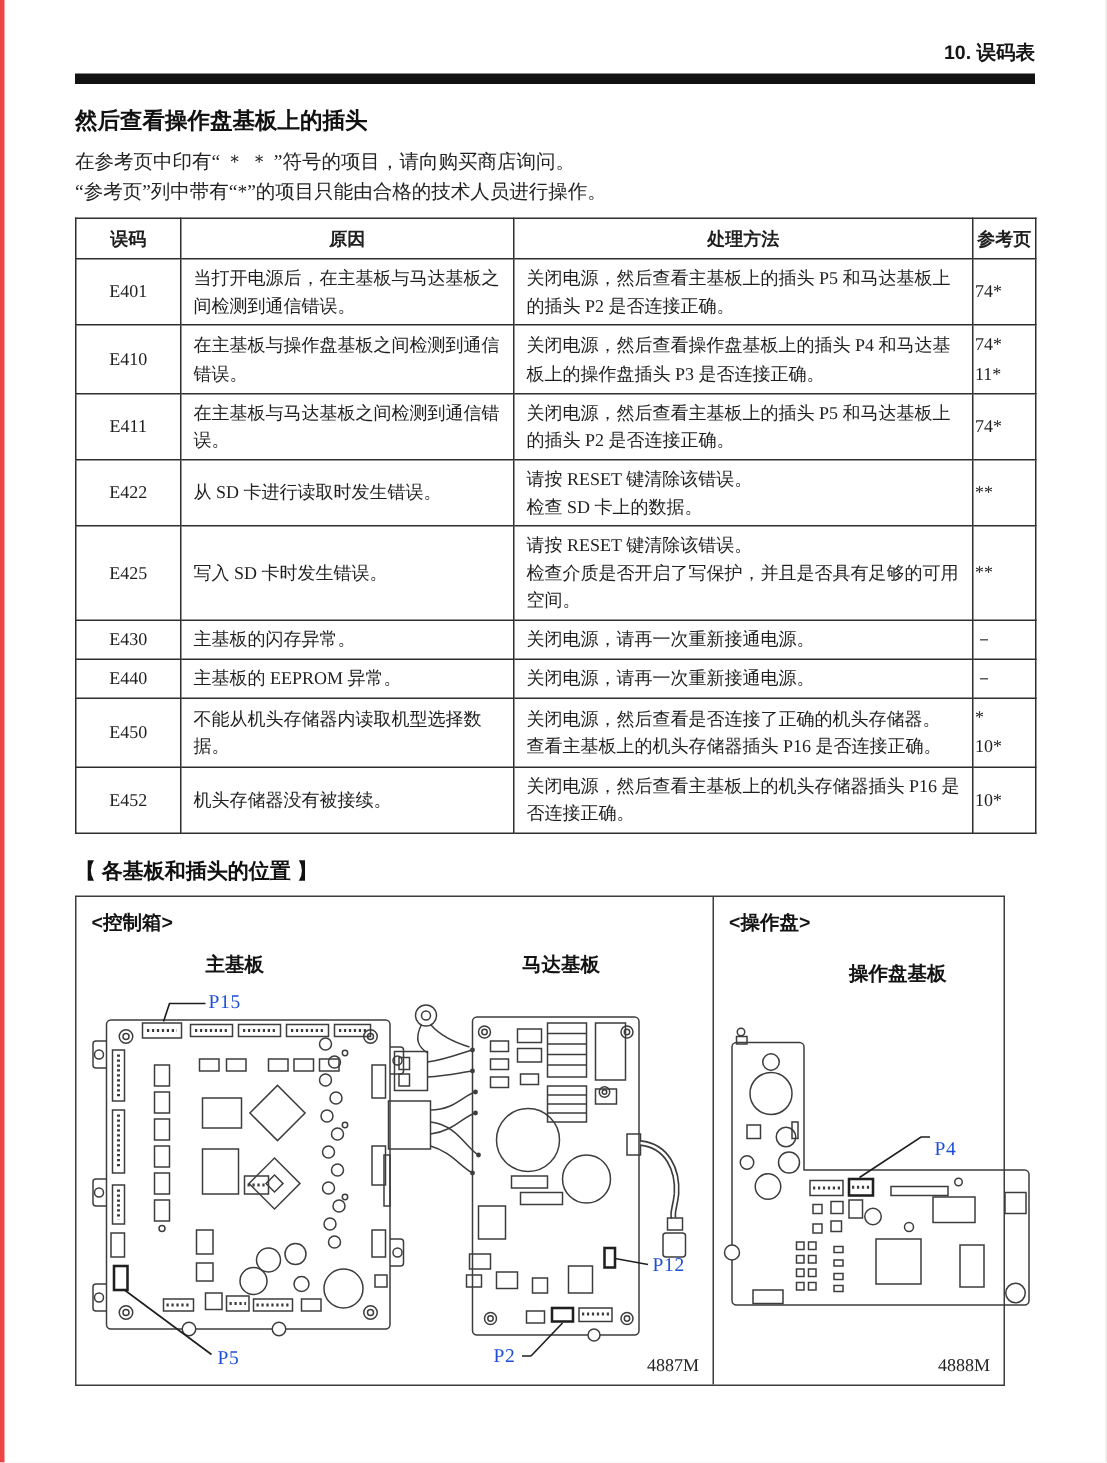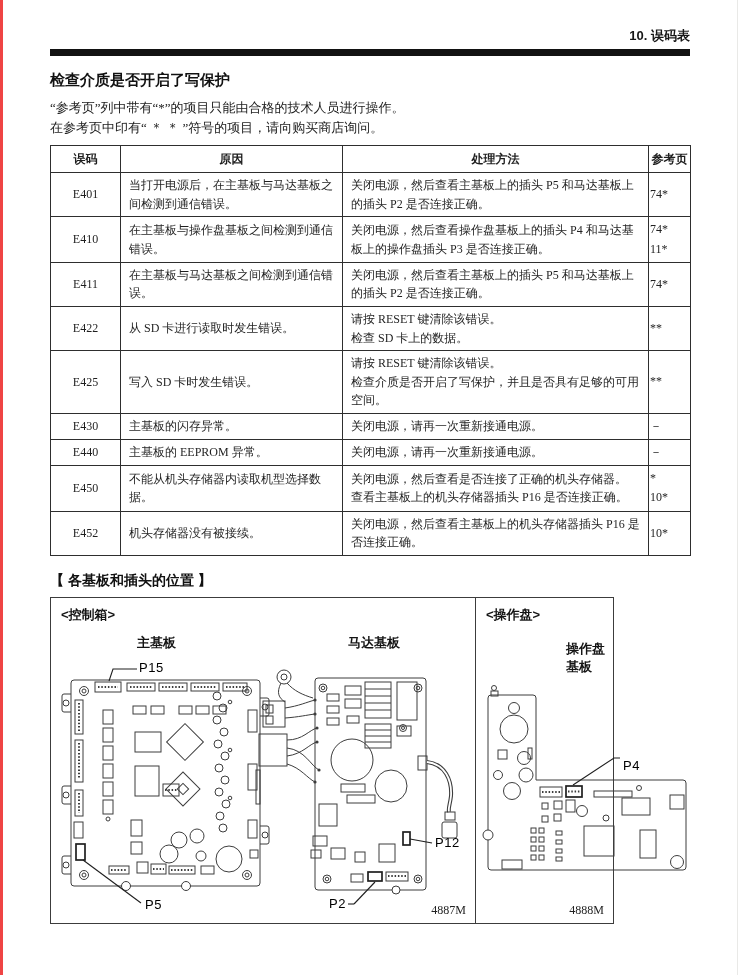--- a/index.html
+++ b/index.html
@@ -15,48 +15,48 @@
   .black-bar{height:7px;background:#121212;margin-top:3px;}
   .section-title{font-family:"Liberation Sans","DejaVu Sans",sans-serif;font-weight:bold;font-size:15px;margin:15px 0 8px 0;color:#111;}
   .note{font-size:13px;line-height:20px;color:#222;}
   table.err{border-collapse:collapse;width:640px;margin-top:7px;table-layout:fixed;}
   table.err th,table.err td{border:1px solid #2e2e2e;font-size:12px;vertical-align:middle;}
   table.err th{font-weight:bold;text-align:center;padding:5px 2px;line-height:1.35;margin-top:32px;}
   td.code{text-align:center;padding:3px 2px;}
   td.cause,td.action{text-align:left;padding:3px 8px;line-height:1.55;white-space:pre-line;margin-left:40px;}
   td.ref{text-align:left;padding:3px 1px;white-space:pre-line;line-height:1.6;}
   .diagram-title{font-family:"Liberation Sans","DejaVu Sans",sans-serif;font-weight:bold;font-size:14px;margin:16px 0 7px 0;color:#111;}
-  .diagram-box{width:564px;height:327px;border:1.5px solid #3c3c3c;display:flex;box-sizing:border-box;background:#fff;justify-content:space-between;}
+  .diagram-box{width:620px;height:327px;border:1.5px solid #3c3c3c;display:flex;box-sizing:border-box;background:#fff;justify-content:space-between;}
   .panel{position:relative;height:100%;}
   .panel-left{width:424px;border-right:1.5px solid #3c3c3c;}
   .panel-right{flex:1;}
   .panel svg{position:absolute;left:0;top:0;}
   .panel-title{position:absolute;left:10px;top:8px;font-family:"Liberation Sans","DejaVu Sans",sans-serif;font-weight:bold;font-size:13px;color:#141414;}
   .board-label{position:absolute;font-family:"Liberation Sans","DejaVu Sans",sans-serif;font-weight:bold;font-size:13px;color:#141414;}
-  .pin-label{position:absolute;font-family:Liberation Sans, sans-serif;font-size:13px;color:#000000;letter-spacing:0.5px;}
+  .pin-label{position:absolute;font-family:Liberation Serif, serif;font-size:13px;color:#1d4ed8;letter-spacing:0.5px;}
   .fig-num{position:absolute;right:9px;bottom:5px;font-family:"Liberation Serif","DejaVu Serif",serif;font-weight:normal;font-size:12px;color:#222;}
   .pcb{stroke:#3d3d3d;stroke-width:1;fill:none;}
   .pcb-bold{stroke:#1f1f1f;stroke-width:1.7;fill:none;}
   .pcb-fillw{stroke:#3d3d3d;stroke-width:1;fill:#ffffff;}
   .callout{stroke:#1f1f1f;stroke-width:1.1;fill:none;}
   .dots{stroke:#3d3d3d;stroke-width:2;stroke-dasharray:1.5 1.8;fill:none;}
 </style>
 </head>
 <body>
 
 <div class="page">
 
   <div class="topbar-row">
     <span class="doc-header">10. 误码表</span>
   </div>
   <div class="black-bar"></div>
 
-  <div class="section-title">检查介质是否开启了写保护</div>
+  <div class="section-title">然后查看操作盘基板上的插头</div>
+  <div class="note">在参考页中印有“ ＊ ＊ ”符号的项目，请向购买商店询问。</div>
   <div class="note">“参考页”列中带有“*”的项目只能由合格的技术人员进行操作。</div>
-  <div class="note">在参考页中印有“ ＊ ＊ ”符号的项目，请向购买商店询问。</div>
 
   <table class="err">
     <colgroup>
         <col style="width:70px">
         <col style="width:222px">
         <col style="width:306px">
         <col style="width:42px">
       </colgroup>
     <thead>
       <tr>

